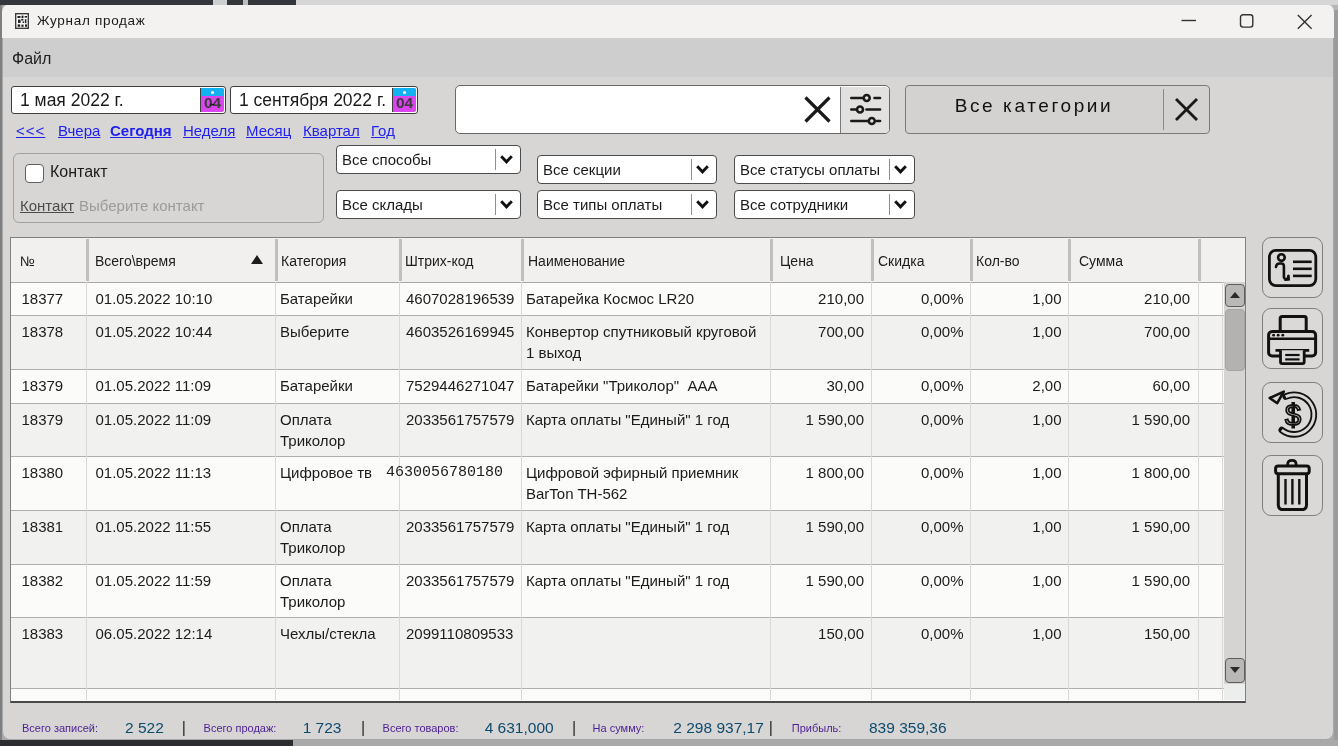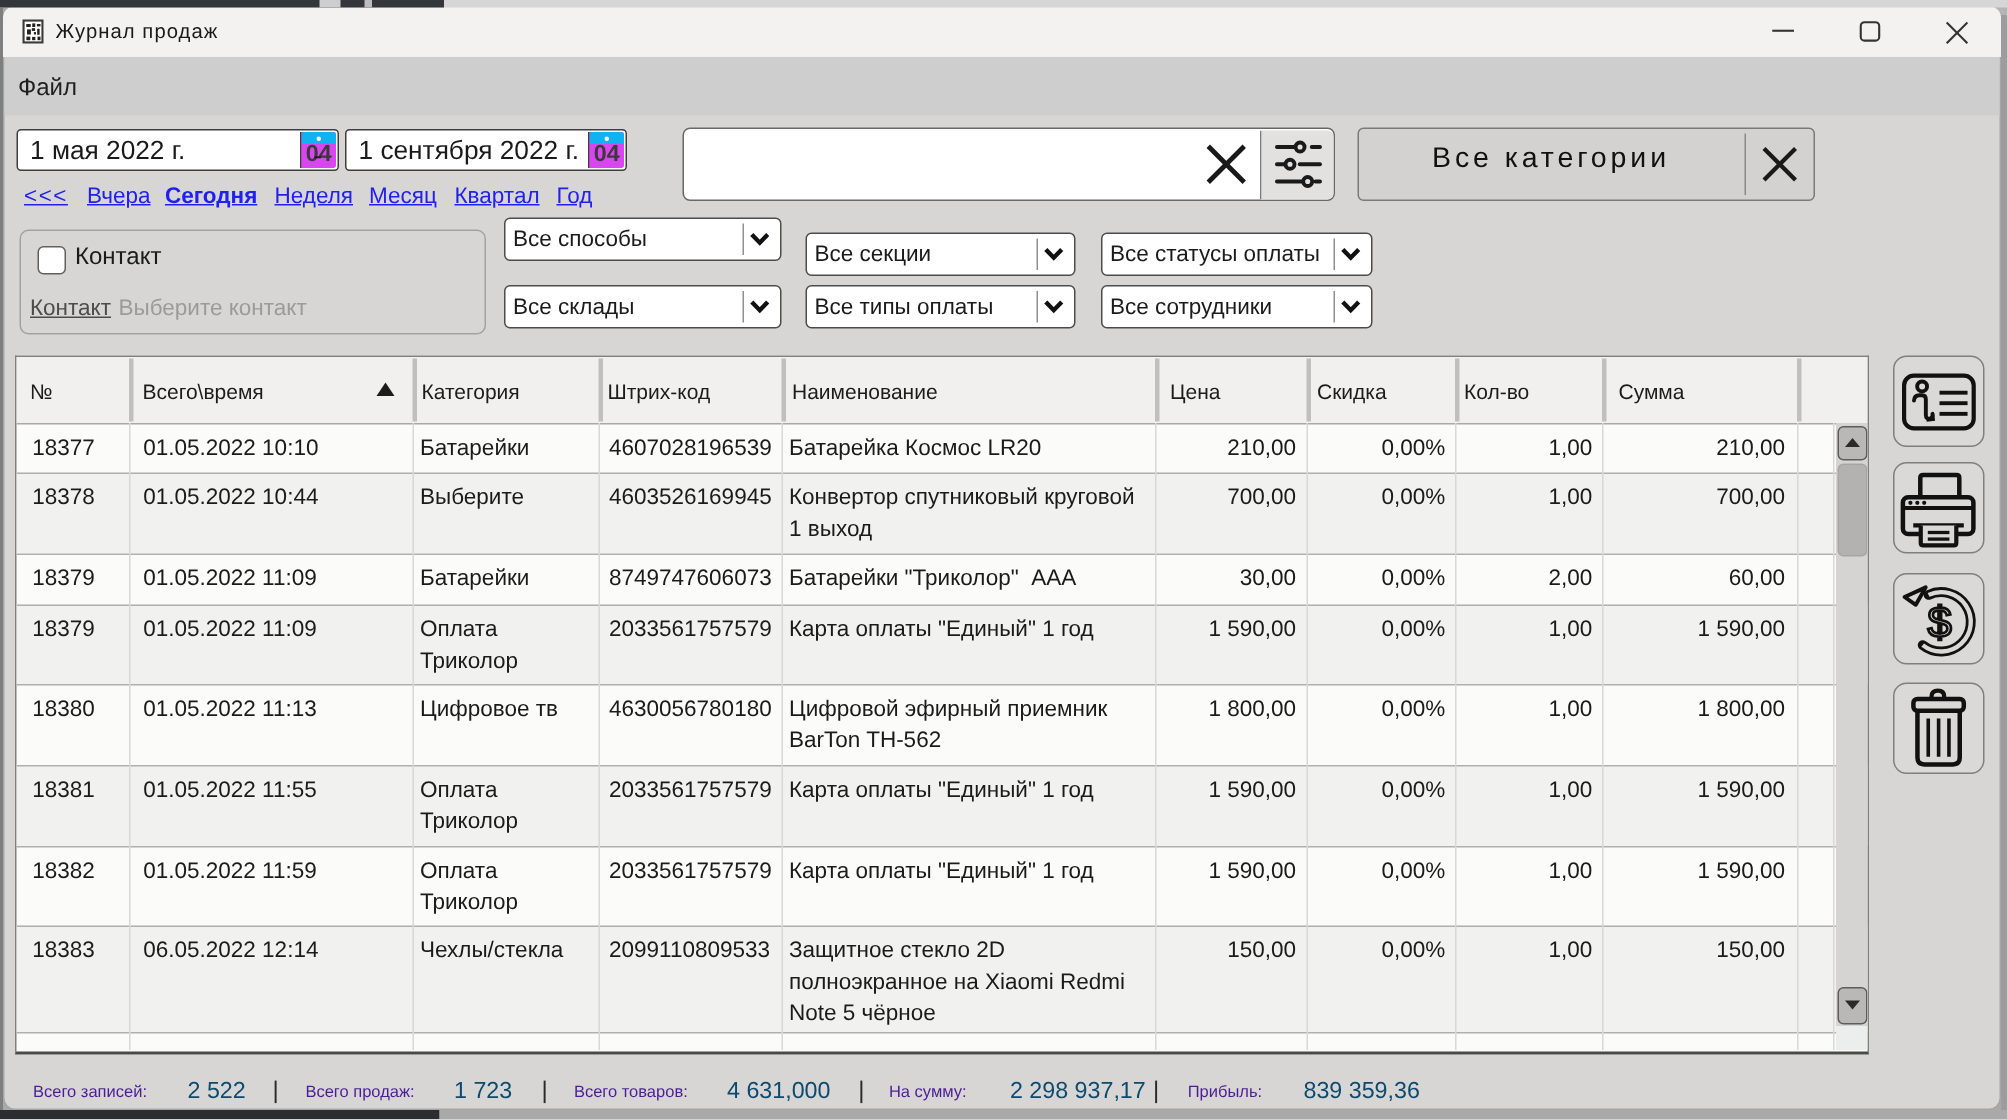--- a/index.html
+++ b/index.html
@@ -286,41 +286,41 @@
   <div class="abs cell" style="left:395px;top:83px;">4603526169945</div>
   <div class="abs cell wrap" style="left:515px;top:83px;width:238px;">Конвертор спутниковый круговой 1 выход</div>
   <div class="abs cell rcell" style="right:381px;top:83px;">700,00</div>
   <div class="abs cell rcell" style="right:281.5px;top:83px;">0,00%</div>
   <div class="abs cell rcell" style="right:183.5px;top:83px;">1,00</div>
   <div class="abs cell rcell" style="right:55px;top:83px;">700,00</div>
 
   <div class="abs cell" style="left:10.5px;top:137px;">18379</div>
   <div class="abs cell" style="left:84.5px;top:137px;">01.05.2022 11:09</div>
   <div class="abs cell" style="left:269px;top:137px;">Батарейки</div>
-  <div class="abs cell" style="left:395px;top:137px;">8749747606073</div>
+  <div class="abs cell" style="left:395px;top:137px;">7529446271047</div>
   <div class="abs cell" style="left:515px;top:137px;">Батарейки "Триколор"&nbsp; ААА</div>
   <div class="abs cell rcell" style="right:381px;top:137px;">30,00</div>
   <div class="abs cell rcell" style="right:281.5px;top:137px;">0,00%</div>
   <div class="abs cell rcell" style="right:183.5px;top:137px;">2,00</div>
   <div class="abs cell rcell" style="right:55px;top:137px;">60,00</div>
 
   <div class="abs cell" style="left:10.5px;top:171px;">18379</div>
   <div class="abs cell" style="left:84.5px;top:171px;">01.05.2022 11:09</div>
   <div class="abs cell wrap" style="left:269px;top:171px;width:100px;">Оплата Триколор</div>
   <div class="abs cell" style="left:395px;top:171px;">2033561757579</div>
   <div class="abs cell" style="left:515px;top:171px;">Карта оплаты "Единый" 1 год</div>
   <div class="abs cell rcell" style="right:381px;top:171px;">1 590,00</div>
   <div class="abs cell rcell" style="right:281.5px;top:171px;">0,00%</div>
   <div class="abs cell rcell" style="right:183.5px;top:171px;">1,00</div>
   <div class="abs cell rcell" style="right:55px;top:171px;">1 590,00</div>
 
   <div class="abs cell" style="left:10.5px;top:224px;">18380</div>
   <div class="abs cell" style="left:84.5px;top:224px;">01.05.2022 11:13</div>
   <div class="abs cell" style="left:269px;top:224px;">Цифровое тв</div>
-  <div class="abs cell" style="left:395px;top:224px;">4630056780180</div>
+  <div class="abs cell" style="left:375px;top:224px;font-family:Liberation Mono, monospace;">4630056780180</div>
   <div class="abs cell wrap" style="left:515px;top:224px;width:238px;">Цифровой эфирный приемник BarTon TH-562</div>
   <div class="abs cell rcell" style="right:381px;top:224px;">1 800,00</div>
   <div class="abs cell rcell" style="right:281.5px;top:224px;">0,00%</div>
   <div class="abs cell rcell" style="right:183.5px;top:224px;">1,00</div>
   <div class="abs cell rcell" style="right:55px;top:224px;">1 800,00</div>
 
   <div class="abs cell" style="left:10.5px;top:278px;">18381</div>
   <div class="abs cell" style="left:84.5px;top:278px;">01.05.2022 11:55</div>
   <div class="abs cell wrap" style="left:269px;top:278px;width:100px;">Оплата Триколор</div>
   <div class="abs cell" style="left:395px;top:278px;">2033561757579</div>
@@ -337,21 +337,20 @@
   <div class="abs cell" style="left:515px;top:332px;">Карта оплаты "Единый" 1 год</div>
   <div class="abs cell rcell" style="right:381px;top:332px;">1 590,00</div>
   <div class="abs cell rcell" style="right:281.5px;top:332px;">0,00%</div>
   <div class="abs cell rcell" style="right:183.5px;top:332px;">1,00</div>
   <div class="abs cell rcell" style="right:55px;top:332px;">1 590,00</div>
 
   <div class="abs cell" style="left:10.5px;top:385px;">18383</div>
   <div class="abs cell" style="left:84.5px;top:385px;">06.05.2022 12:14</div>
   <div class="abs cell" style="left:269px;top:385px;">Чехлы/стекла</div>
   <div class="abs cell" style="left:395px;top:385px;">2099110809533</div>
-  <div class="abs cell wrap" style="left:515px;top:385px;width:238px;">Защитное стекло 2D полноэкранное на Xiaomi Redmi Note 5 чёрное</div>
   <div class="abs cell rcell" style="right:381px;top:385px;">150,00</div>
   <div class="abs cell rcell" style="right:281.5px;top:385px;">0,00%</div>
   <div class="abs cell rcell" style="right:183.5px;top:385px;">1,00</div>
   <div class="abs cell rcell" style="right:55px;top:385px;">150,00</div>
 
   <div class="abs" id="sbtrack"></div>
   <div class="abs" id="sbbelow"></div>
   <div class="abs" id="sbup">
       <svg style="left:3.5px;top:7px;" width="10" height="6" viewBox="0 0 10 6">
         <polygon points="5,0 10,6 0,6" fill="#2a2a2a"></polygon>

